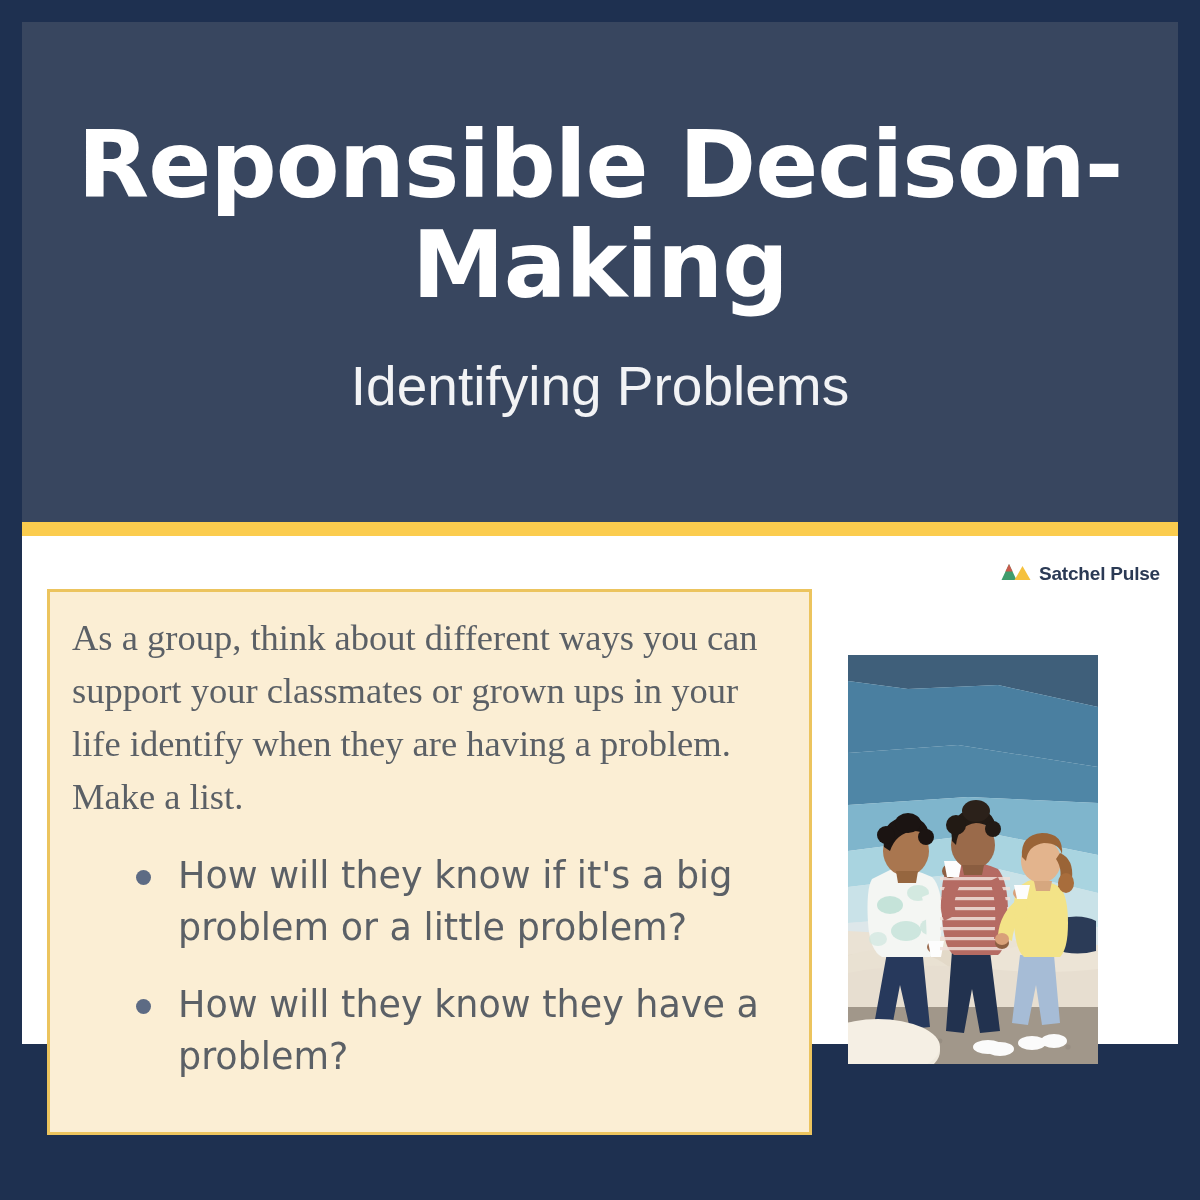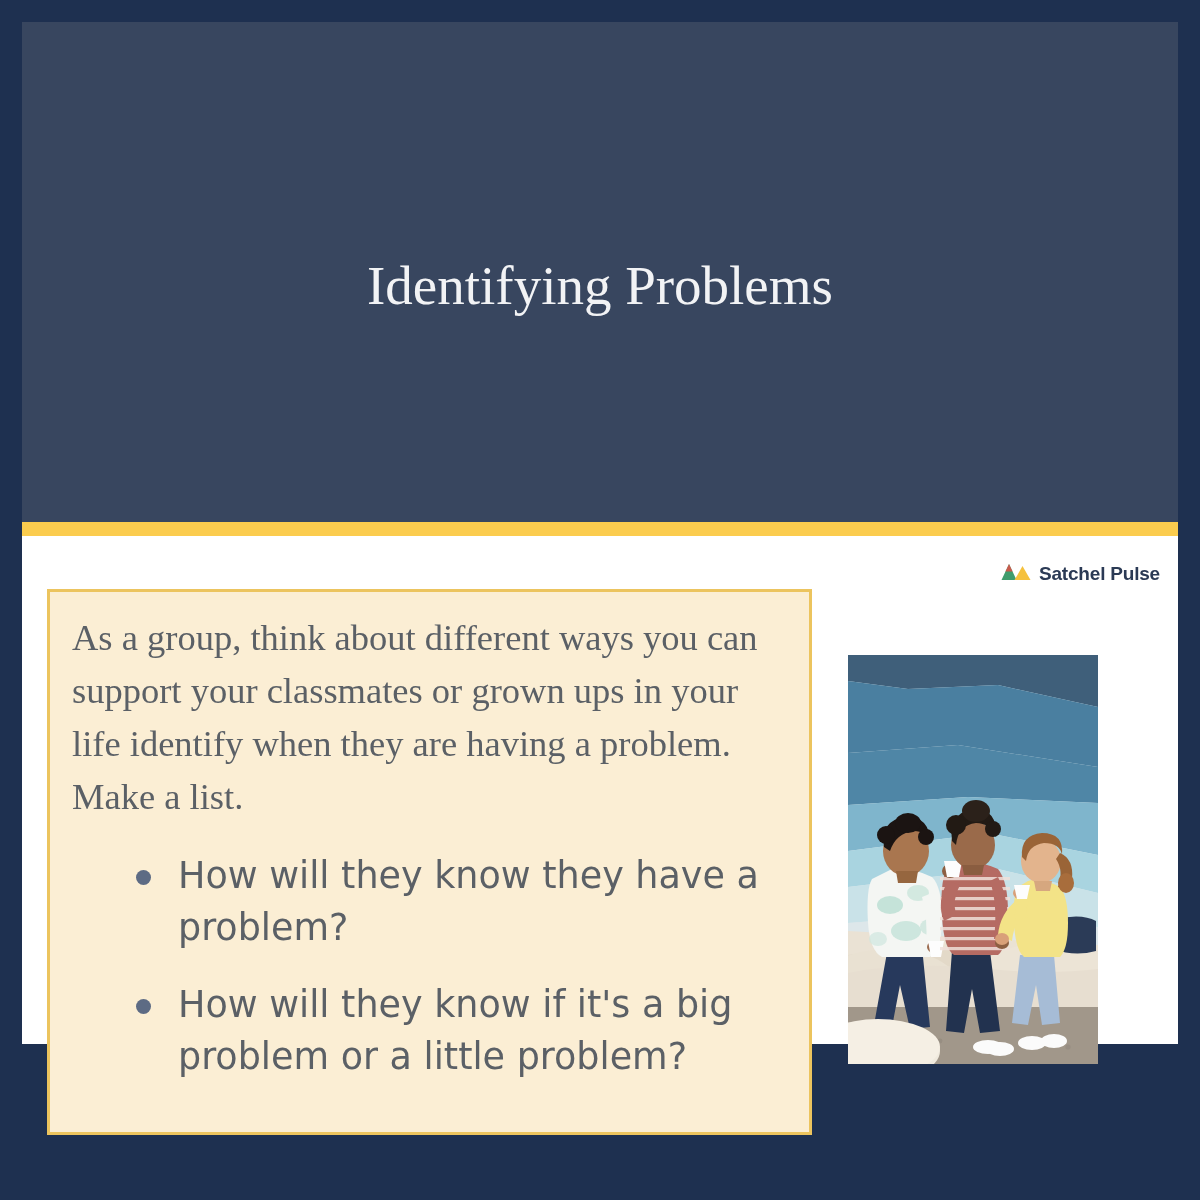--- a/index.html
+++ b/index.html
@@ -39,21 +39,21 @@
     font-weight: bold;
     font-size: 93px;
     line-height: 1.08;
     text-align: center;
     letter-spacing: -1px;
     max-width: 1100px;
   }
 
   .slide-subtitle {
     color: #f2f3f5;
-    font-family: Liberation Serif, serif;
+    font-family: Liberation Sans, sans-serif;
     font-weight: normal;
     font-size: 55px;
     line-height: 1.2;
     text-align: center;
     margin-top: 38px;
   }
 
   
   .gold-divider {
     position: absolute;
@@ -149,20 +149,21 @@
     background: #cfd8dc;
   }
   .photo-frame svg { display: block; }
 </style>
 </head>
 <body>
 
 <div id="slide-root">
 
   <div class="header-panel">
+    <h1 class="slide-title">Reponsible Decison-Making</h1>
     <h2 class="slide-subtitle">Identifying Problems</h2>
   </div>
 
   <div class="gold-divider"></div>
 
   <div class="body-panel">
 
     <div class="brand-logo">
       <span class="brand-mark">
         <svg width="30" height="20" viewBox="0 0 30 20">
@@ -173,25 +174,25 @@
       </span>
       <span class="brand-name">Satchel Pulse</span>
     </div>
 
     <div class="content-card">
       <p class="card-paragraph">As a group, think about different ways you can support your classmates or grown ups in your life identify when they are having a problem.  Make a list.</p>
 
       <ul class="card-bullets">
         <li>
           <span class="bullet-dot"></span>
-          <span>How will they know they have a problem?</span>
+          <span>How will they know if it's a big problem or a little problem?</span>
         </li>
         <li>
           <span class="bullet-dot"></span>
-          <span>How will they know if it's a big problem or a little problem?</span>
+          <span>How will they know they have a problem?</span>
         </li>
       </ul>
     </div>
 
     <div class="photo-frame">
       <svg width="250" height="409" viewBox="0 0 250 409">
         <defs>
           <clipPath id="frameClip">
               <rect x="0" y="0" width="250" height="409"></rect>
             </clipPath>

